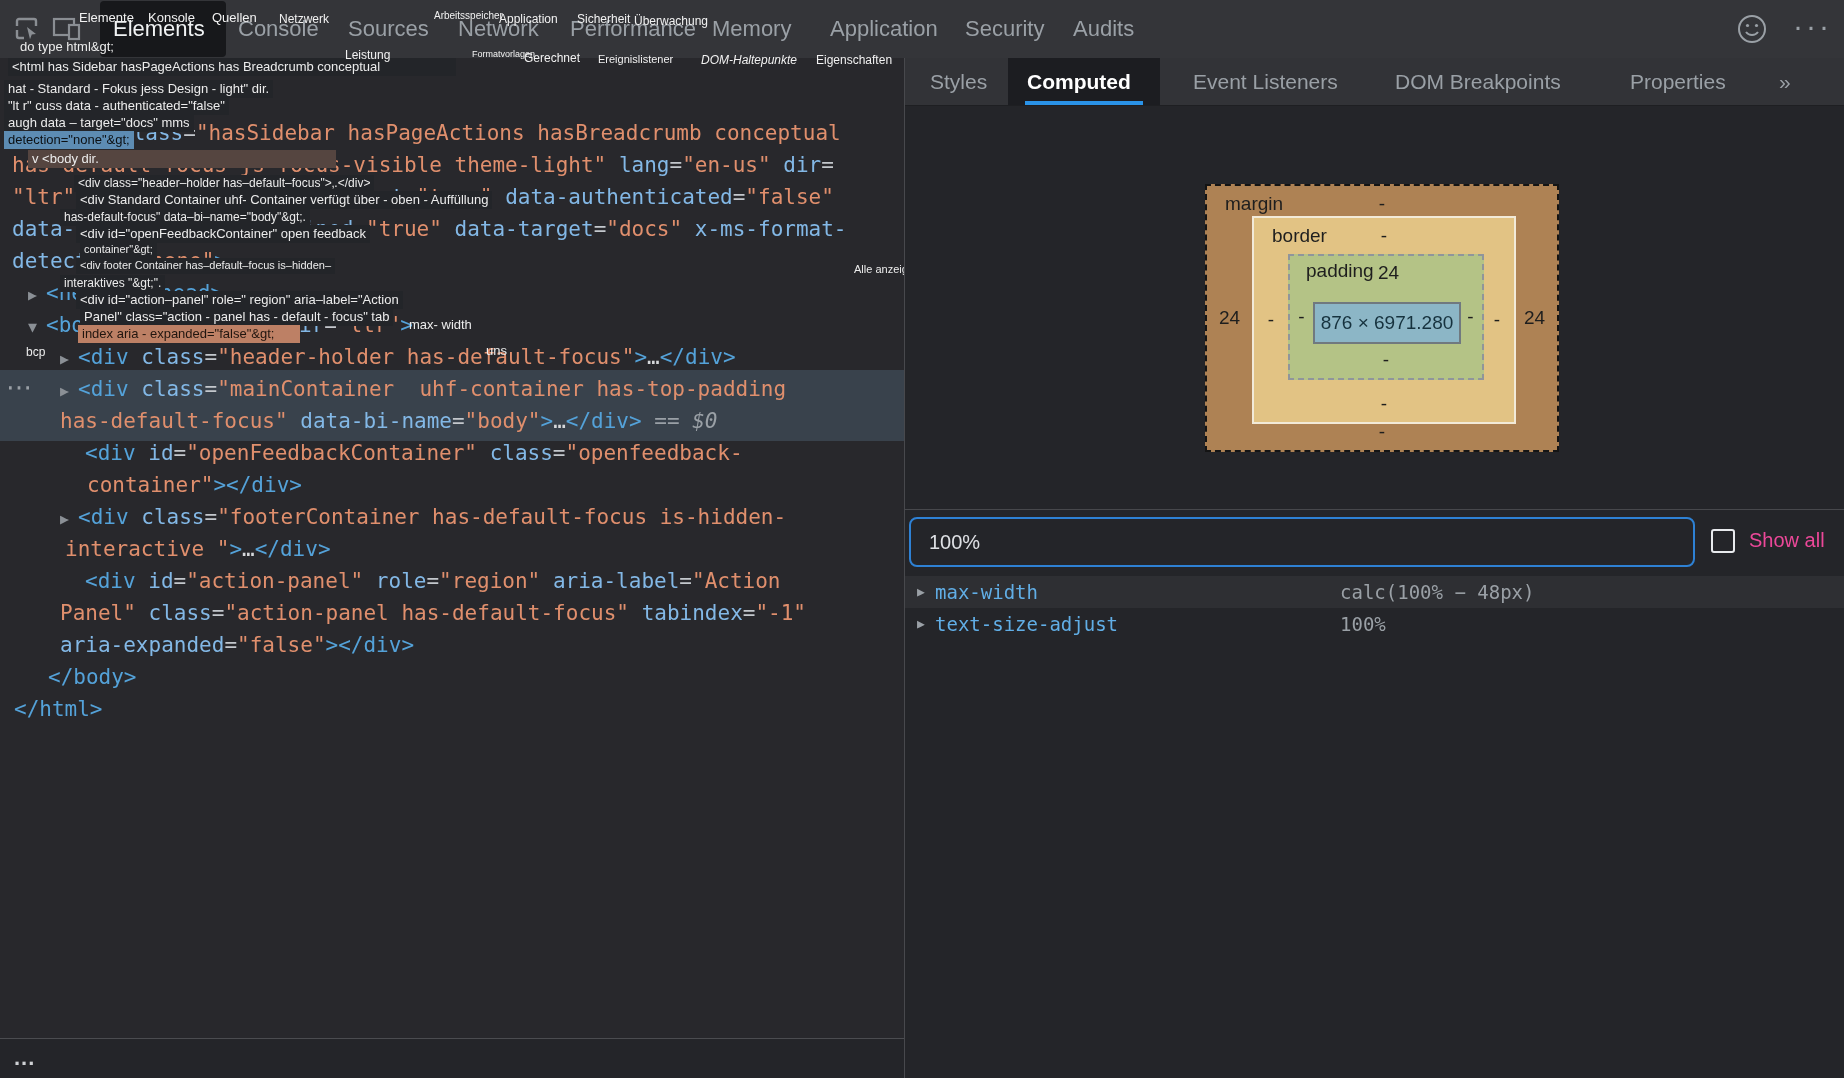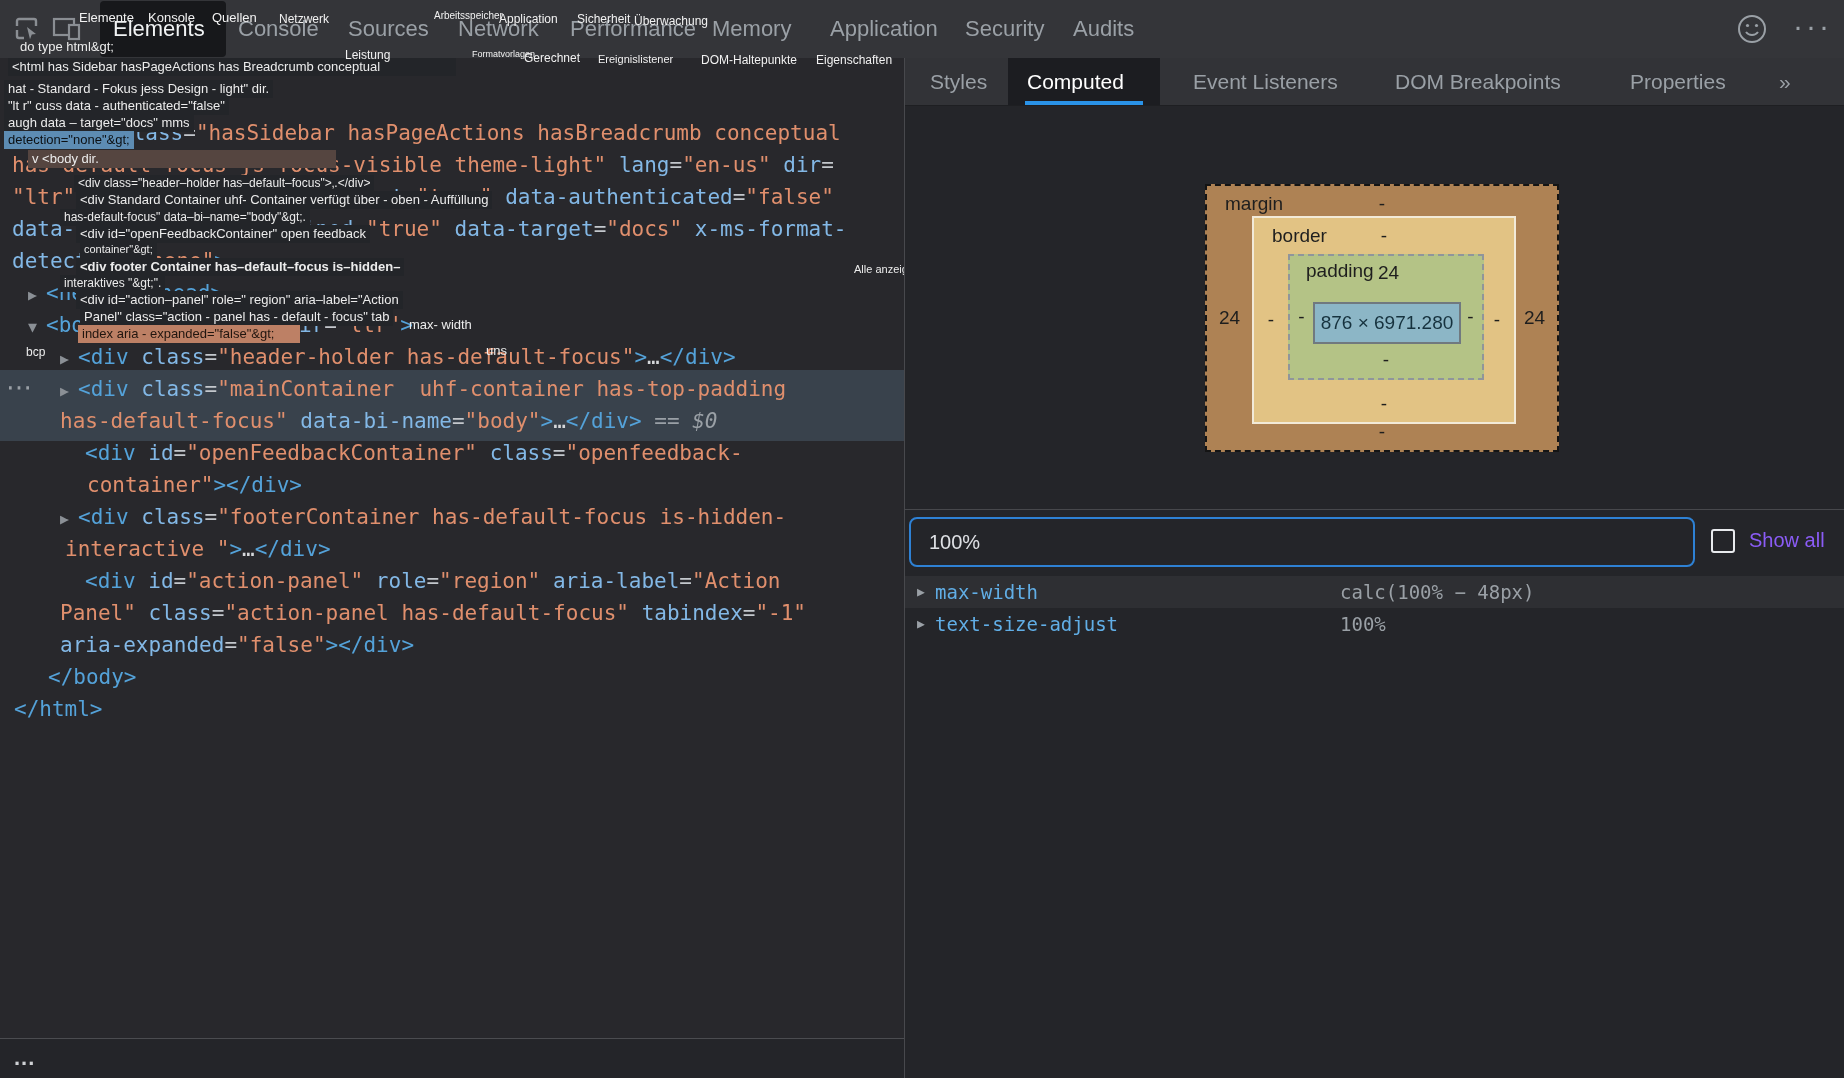--- a/index.html
+++ b/index.html
@@ -36,21 +36,21 @@
   .chip.bare{background:transparent;}
   
   .crumb-bar{position:absolute;left:0;top:1038px;width:905px;height:40px;background:#242529;border-top:1px solid #4b4c50;}
   .crumb-dots{position:absolute;left:14px;top:6px;color:#cfd1d4;font-size:22px;font-weight:bold;letter-spacing:1px;}
   .crumb-chip{position:absolute;left:52px;top:3px;width:762px;height:37px;background:#35363b;line-height:37px;font-size:19px;white-space:nowrap;padding-left:12px;box-sizing:border-box;}
   .crumb-chip .cd{color:#5fa8dc;}
   .crumb-chip .cr{color:#cec29f;}
   
   .rtabs{position:absolute;left:0;top:0;width:939px;height:47px;background:#323337;border-bottom:1px solid #1e1f22;}
   .rtab{position:absolute;top:0;height:47px;line-height:47px;font-size:21px;color:#9aa0a6;white-space:nowrap;}
-  .rtab.sel{color:#ffffff;}
+  .rtab.sel{color:#ffffff;font-weight:bold;}
   .rtab-chip{position:absolute;left:103px;top:0;width:152px;height:47px;background:#1c1d21;}
   .rtab-underline{position:absolute;left:120px;top:43px;width:118px;height:4px;background:#2a93e8;}
   
   .bm{position:absolute;left:300px;top:126px;width:354px;height:268px;font-size:19px;color:#1e1e1e;}
   .bm .lbl{position:absolute;left:18px;top:7px;}
   .bm .vt{position:absolute;left:50%;top:7px;transform:translateX(-50%);}
   .bm .vb{position:absolute;left:50%;bottom:7px;transform:translateX(-50%);}
   .bm .vl{position:absolute;left:0;top:50%;transform:translateY(-50%);text-align:center;}
   .bm .vr{position:absolute;right:0;top:50%;transform:translateY(-50%);text-align:center;}
   .bm-margin{position:absolute;left:0;top:0;width:354px;height:268px;background:#ae8254;border:2px dashed #141414;box-sizing:border-box;}
@@ -59,21 +59,21 @@
   .bm-padding .lbl{left:16px;top:4px;}
   .bm-padding .vt{left:88px;top:6px;transform:none;}
   .bm-content{position:absolute;left:23px;top:46px;width:148px;height:42px;background:#8cb6c6;border:2px solid #70797f;box-sizing:border-box;
               display:flex;align-items:center;justify-content:center;color:#16323e;}
   
   .fsep{position:absolute;left:0;top:451px;width:939px;border-top:1px solid #47484c;}
   .filter-input{position:absolute;left:4px;top:459px;width:786px;height:50px;box-sizing:border-box;background:#242529;
                 border:2px solid #2e81d4;border-radius:8px;color:#dfe1e5;font-size:20px;padding:0 18px;outline:none;
                 font-family:"Liberation Sans",sans-serif;}
   .show-all-box{position:absolute;left:806px;top:471px;width:24px;height:24px;border:2px solid #e8eaed;border-radius:3px;box-sizing:border-box;background:transparent;}
-  .show-all-label{position:absolute;left:844px;top:471px;font-size:20px;color:#8b5cf6;}
+  .show-all-label{position:absolute;left:844px;top:471px;font-size:20px;color:#ec4899;}
   .prop-row{position:absolute;left:0;width:939px;height:32px;line-height:32px;font-family:"DejaVu Sans Mono","Liberation Mono",monospace;font-size:19px;}
   .prop-row.alt{background:#2e2f33;}
   .prop-row .tri{position:absolute;left:12px;color:#9aa0a6;font-size:13px;}
   .prop-row .pn{position:absolute;left:30px;color:#61aee6;}
   .prop-row .pv{position:absolute;left:435px;color:#9aa0a6;}
   svg{display:block;}
 </style>
 </head>
 <body>
 
@@ -145,21 +145,21 @@
       <span class="chip " style="left: 4px; top: 80px; font-size: 13px;">hat - Standard - Fokus jess Design - light" dir.</span>
       <span class="chip " style="left: 4px; top: 97px; font-size: 13px;">"lt r" cuss data - authenticated="false"</span>
       <span class="chip " style="left: 4px; top: 114px; font-size: 13px;">augh data – target="docs" mms</span>
       <span class="chip blue" style="left: 4px; top: 131px; font-size: 13px;">detection="none"&amp;gt;</span>
       <span class="chip brown" style="left: 28px; top: 150px; font-size: 13px; width: 300px;">v &lt;body dir.</span>
       <span class="chip " style="left: 74px; top: 175px; font-size: 12px;">&lt;div class="header–holder has–default–focus"&gt;‚.&lt;/div&gt;</span>
       <span class="chip " style="left: 76px; top: 191px; font-size: 13px;">&lt;div Standard Container uhf- Container verfügt über - oben - Auffüllung</span>
       <span class="chip " style="left: 60px; top: 209px; font-size: 12px;">has-default-focus" data–bi–name="body"&amp;gt;.</span>
       <span class="chip " style="left: 76px; top: 225px; font-size: 13px;">&lt;div id="openFeedbackContainer" open feedback</span>
       <span class="chip " style="left: 80px; top: 242px; font-size: 11px;">container"&amp;gt;</span>
-      <span class="chip " style="left: 76px; top: 258px; font-size: 13px; font-weight: bold;">&lt;div footer Container has–default–focus is–hidden–</span>
+      <span class="chip " style="left: 76px; top: 258px; font-size: 11px;">&lt;div footer Container has–default–focus is–hidden–</span>
       <span class="chip " style="left: 60px; top: 275px; font-size: 12px;">interaktives "&amp;gt;".</span>
       <span class="chip " style="left: 76px; top: 291px; font-size: 13px;">&lt;div id="action–panel" role=" region" aria–label="Action</span>
       <span class="chip " style="left: 80px; top: 308px; font-size: 13px;">Panel" class="action - panel has - default - focus" tab</span>
       <span class="chip salmon" style="left: 78px; top: 325px; font-size: 13px; width: 214px;">index aria - expanded="false"&amp;gt;</span>
       <span class="chip bare" style="left: 22px; top: 344px; font-size: 12px;">bcp</span>
       <span class="chip bare" style="left: 405px; top: 316px; font-size: 13px;">max- width</span>
       <span class="chip bare" style="left: 482px; top: 342px; font-size: 13px;">uns</span>
       <span class="chip bare" style="left: 850px; top: 262px; font-size: 11px;">Alle anzeigen</span>
     </div>
   <div id="tb-labels">
@@ -168,21 +168,21 @@
       <span class="chip bare" style="left: 208px; top: 9px; font-size: 13px; color: rgb(242, 242, 242); position: absolute;">Quellen</span>
       <span class="chip bare" style="left: 275px; top: 11px; font-size: 12px; color: rgb(242, 242, 242); position: absolute;">Netzwerk</span>
       <span class="chip bare" style="left: 341px; top: 11px; font-size: 12px; color: rgb(242, 242, 242); position: absolute; margin-top: 36px;">Leistung</span>
       <span class="chip bare" style="left: 430px; top: 9px; font-size: 10px; color: rgb(242, 242, 242); position: absolute;">Arbeitsspeicher</span>
       <span class="chip bare" style="left: 495px; top: 11px; font-size: 12px; color: rgb(242, 242, 242); position: absolute;">Application</span>
       <span class="chip bare" style="left: 573px; top: 11px; font-size: 12px; color: rgb(242, 242, 242); position: absolute;">Sicherheit</span>
       <span class="chip bare" style="left: 630px; top: 13px; font-size: 12px; color: rgb(242, 242, 242); position: absolute;">Überwachung</span>
       <span class="chip bare" style="left: 468px; top: 48px; font-size: 9px; color: rgb(242, 242, 242); position: absolute;">Formatvorlagen</span>
       <span class="chip bare" style="left: 520px; top: 50px; font-size: 12px; color: rgb(242, 242, 242); position: absolute;">Gerechnet</span>
       <span class="chip bare" style="left: 594px; top: 52px; font-size: 11px; color: rgb(242, 242, 242); position: absolute;">Ereignislistener</span>
-      <span class="chip bare" style="left: 697px; top: 52px; font-size: 12px; color: rgb(242, 242, 242); position: absolute;">DOM-Haltepunkte</span>
+      <span class="chip bare" style="left: 697px; top: 52px; font-size: 12px; color: rgb(242, 242, 242); position: absolute; font-style: italic;">DOM-Haltepunkte</span>
       <span class="chip bare" style="left: 812px; top: 52px; font-size: 12px; color: rgb(242, 242, 242); position: absolute;">Eigenschaften</span>
     </div>
 
   <div class="crumb-bar">
     <span class="crumb-dots">...</span>
   </div>
 
   <div class="divider"></div>
 
   <div class="right-panel">

